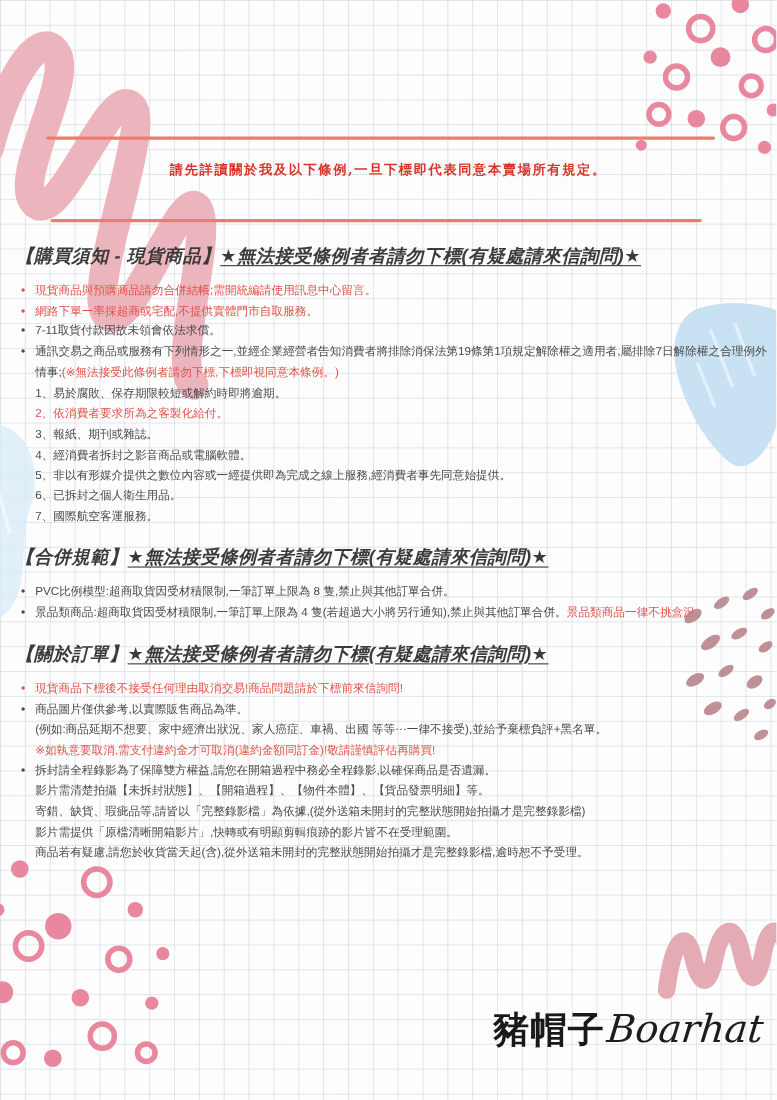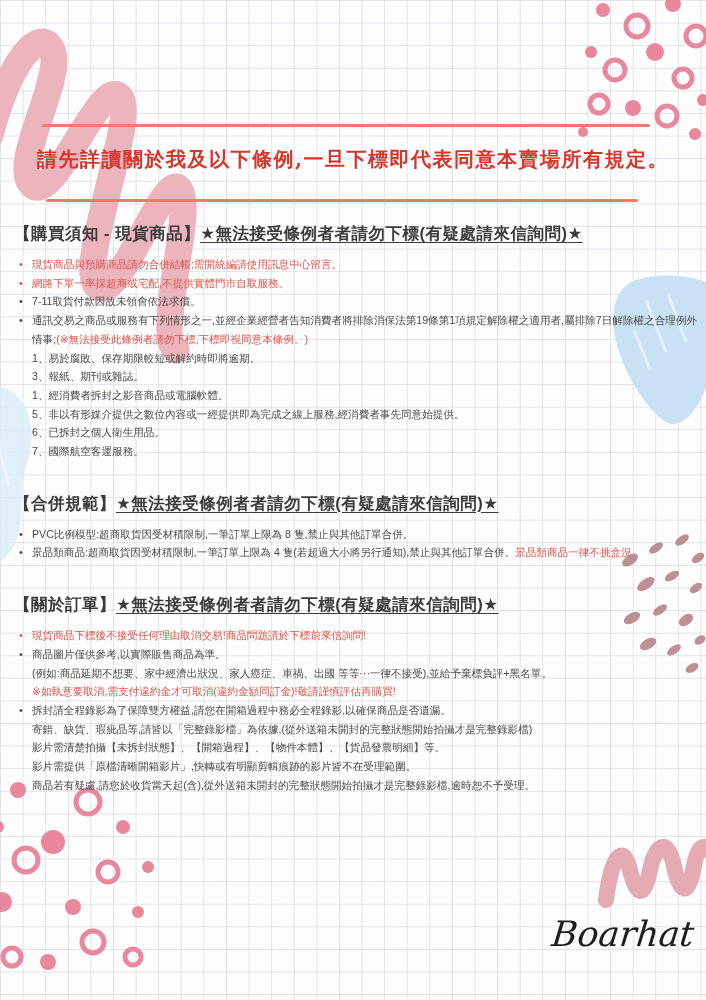--- a/index.html
+++ b/index.html
@@ -12,29 +12,29 @@
       linear-gradient(to bottom, rgba(203,208,216,.55) 1px, transparent 1px);
     background-size:22.6px 22.6px;
   }
   .deco{position:absolute;z-index:0;pointer-events:none;}
   .deco.overlay{z-index:3;}
   .rule{position:absolute;height:3px;background:#ef7b6e;border-radius:2px;z-index:1;}
   .rule-top{top:124px;left:42px;width:608px;}
   .rule-bottom{top:199px;left:46px;width:592px;}
   .header-notice{
     position:absolute;top:146px;left:0;right:0;z-index:2;
-    text-align:center;color:#d8352a;font-weight:bold;font-size:20px;
+    text-align:center;color:#d8352a;font-weight:bold;font-size:12px;
     letter-spacing:1.5px;font-family:"DejaVu Serif","Liberation Serif",serif;
   }
   .content{position:absolute;top:221px;left:14px;right:8px;z-index:2;}
   .section{margin:0 0 15px 0;}
-  .section + .section{margin-top:30px;}
+  .section + .section{margin-top:16px;}
   .section-heading{
     margin:0 0 9px 0;font-size:16.5px;font-weight:600;color:#3b3b3b;
-    letter-spacing:.5px;line-height:25px;
+    letter-spacing:.5px;line-height:25px;font-style:italic;
   }
   .heading-warning{text-decoration:underline;text-underline-offset:3px;}
   .items{font-size:10.6px;line-height:18.7px;color:#4a4a4a;}
   .item{position:relative;padding-left:18px;}
   .item.dotted::before{content:"\2022";position:absolute;left:5px;top:0;font-size:11px;color:#4a4a4a;}
   .item.dotted.m-red::before{color:#e05348;}
   .seg.red{color:#e05348;}
   .seg.black{color:#4a4a4a;}
   .brand{position:absolute;top:914px;right:12px;z-index:2;display:flex;align-items:baseline;}
   .brand-cjk{font-size:33px;font-weight:800;color:#191919;letter-spacing:1px;font-family:"DejaVu Sans","Liberation Sans",sans-serif;}
@@ -139,47 +139,49 @@
 
   <div class="content">
       <section class="section">
         <h2 class="section-heading"><span class="heading-bracket">【購買須知 - 現貨商品】</span><span class="heading-warning">★無法接受條例者者請勿下標(有疑處請來信詢問)★</span></h2>
         <div class="items">
           <div class="item dotted m-red"><span class="seg red">現貨商品與預購商品請勿合併結帳;需開統編請使用訊息中心留言。</span></div>
           <div class="item dotted m-red"><span class="seg red">網路下單一率採超商或宅配,不提供實體門市自取服務。</span></div>
           <div class="item dotted m-black"><span class="seg black">7-11取貨付款因故未領會依法求償。</span></div>
           <div class="item dotted m-black"><span class="seg black">通訊交易之商品或服務有下列情形之一,並經企業經營者告知消費者將排除消保法第19條第1項規定解除權之適用者,屬排除7日解除權之合理例外情事;</span><span class="seg red">(※無法接受此條例者請勿下標,下標即視同意本條例。)</span></div>
           <div class="item"><span class="seg black">1、易於腐敗、保存期限較短或解約時即將逾期。</span></div>
+          <div class="item"><span class="seg red">2、依消費者要求所為之客製化給付。</span></div>
           <div class="item"><span class="seg black">3、報紙、期刊或雜誌。</span></div>
-          <div class="item"><span class="seg black">1、經消費者拆封之影音商品或電腦軟體。</span></div>
+          <div class="item"><span class="seg black">4、經消費者拆封之影音商品或電腦軟體。</span></div>
           <div class="item"><span class="seg black">5、非以有形媒介提供之數位內容或一經提供即為完成之線上服務,經消費者事先同意始提供。</span></div>
           <div class="item"><span class="seg black">6、已拆封之個人衛生用品。</span></div>
           <div class="item"><span class="seg black">7、國際航空客運服務。</span></div>
         </div>
       </section>
       <section class="section">
         <h2 class="section-heading"><span class="heading-bracket">【合併規範】</span><span class="heading-warning">★無法接受條例者者請勿下標(有疑處請來信詢問)★</span></h2>
         <div class="items">
           <div class="item dotted m-black"><span class="seg black">PVC比例模型:超商取貨因受材積限制,一筆訂單上限為 8 隻,禁止與其他訂單合併。</span></div>
           <div class="item dotted m-black"><span class="seg black">景品類商品:超商取貨因受材積限制,一筆訂單上限為 4 隻(若超過大小將另行通知),禁止與其他訂單合併。</span><span class="seg red">景品類商品一律不挑盒況。</span></div>
         </div>
       </section>
       <section class="section">
         <h2 class="section-heading"><span class="heading-bracket">【關於訂單】</span><span class="heading-warning">★無法接受條例者者請勿下標(有疑處請來信詢問)★</span></h2>
         <div class="items">
           <div class="item dotted m-red"><span class="seg red">現貨商品下標後不接受任何理由取消交易!商品問題請於下標前來信詢問!</span></div>
           <div class="item dotted m-black"><span class="seg black">商品圖片僅供參考,以實際販售商品為準。</span></div>
           <div class="item"><span class="seg black">(例如:商品延期不想要、家中經濟出狀況、家人癌症、車禍、出國 等等⋯一律不接受),並給予棄標負評+黑名單。</span></div>
           <div class="item"><span class="seg red">※如執意要取消,需支付違約金才可取消(違約金額同訂金)!敬請謹慎評估再購買!</span></div>
           <div class="item dotted m-black"><span class="seg black">拆封請全程錄影為了保障雙方權益,請您在開箱過程中務必全程錄影,以確保商品是否遺漏。</span></div>
+          <div class="item"><span class="seg black">影片需清楚拍攝【未拆封狀態】、【開箱過程】、【物件本體】、【貨品發票明細】等。</span></div>
           <div class="item"><span class="seg black">寄錯、缺貨、瑕疵品等,請皆以「完整錄影檔」為依據,(從外送箱未開封的完整狀態開始拍攝才是完整錄影檔)</span></div>
-          <div class="item"><span class="seg black">影片需清楚拍攝【未拆封狀態】、【開箱過程】、【物件本體】、【貨品發票明細】等。</span></div>
           <div class="item"><span class="seg black">影片需提供「原檔清晰開箱影片」,快轉或有明顯剪輯痕跡的影片皆不在受理範圍。</span></div>
           <div class="item"><span class="seg black">商品若有疑慮,請您於收貨當天起(含),從外送箱未開封的完整狀態開始拍攝才是完整錄影檔,逾時恕不予受理。</span></div>
         </div>
       </section>
     </div>
 
   <div class="brand">
+    <span class="brand-cjk">豬帽子</span>
     <span class="brand-latin">Boarhat</span>
   </div>
 
 </div>
 
 </body></html>

